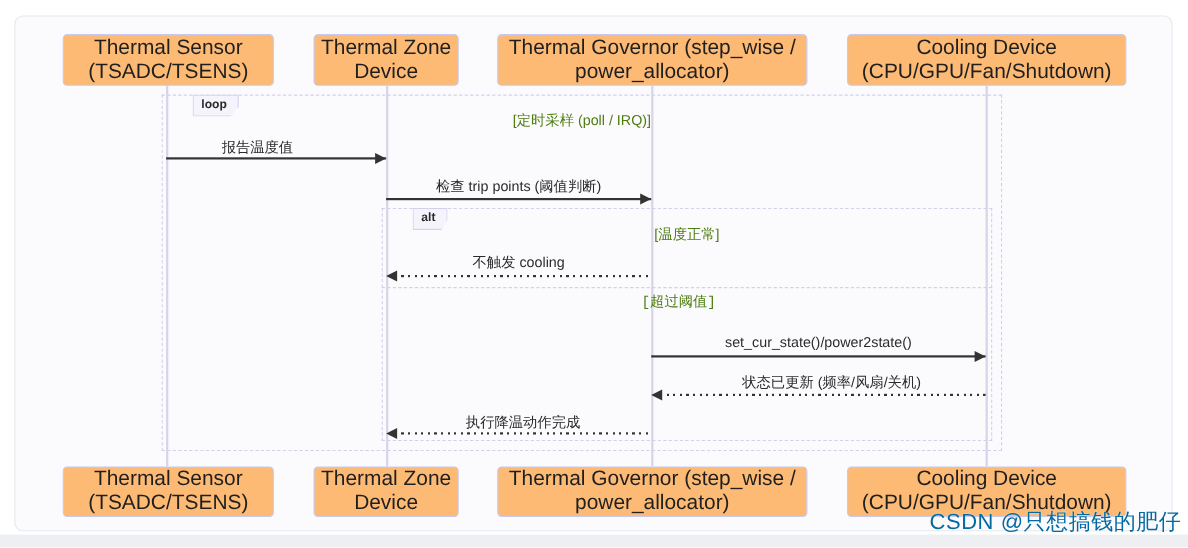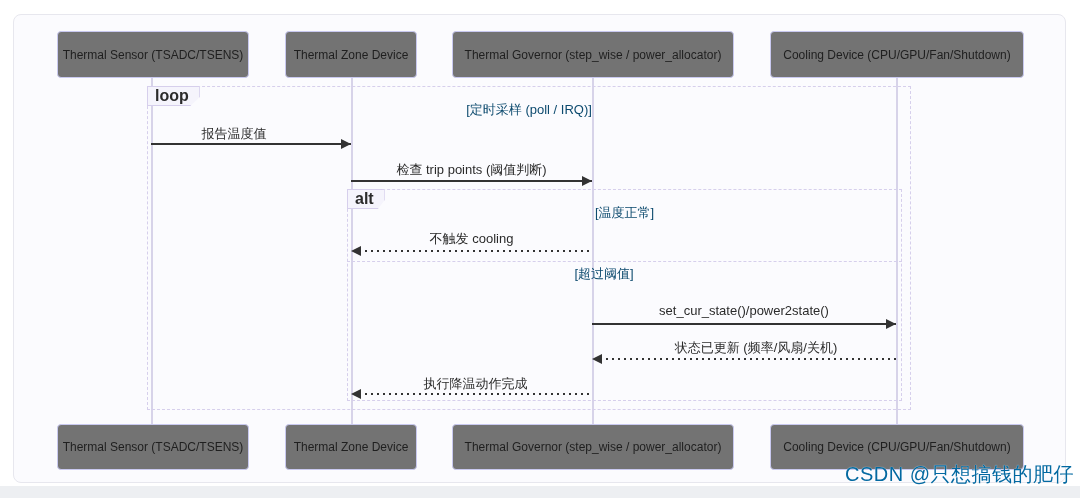--- a/index.html
+++ b/index.html
@@ -9,36 +9,37 @@
   .stage { position: relative; width: 1080px; height: 498px; background:#ffffff; overflow: hidden; }
 
   .canvas {
     position: absolute; left: 13px; top: 14px; width: 1053px; height: 469px;
     background: #fbfbfe; border: 1px solid #e7e7ee; border-radius: 8px;
   }
 
   .lifeline { position: absolute; width: 2px; top: 63px; height: 346px; background: #d7d3e9; }
 
   .actor {
-    position: absolute; height: 47px; background: #737373; border: 1px solid #c9c9f0;
+    position: absolute; height: 47px; background: #fdba74; border: 1px solid #c9c9f0;
     border-radius: 4px; display: flex; align-items: center; justify-content: center;
-    font-size: 12px; color: #1f1f1f; text-align: center; z-index: 3;
+    font-size: 19px; color: #1f1f1f; text-align: center; z-index: 3;
   }
   .actor.bottom { height: 46px; }
 
   .frame { position: absolute; border: 1px dashed #d6cfec; z-index: 1; }
 
   .frame-label {
     position: absolute; z-index: 2; background: #f5f4fc; border: 1px solid #d6cfec;
-    font-size: 16px; font-weight: bold; color: #2b2b2b; padding: 2px 10px 3px 7px; line-height: 13px;
+    font-size: 11px; font-weight: bold; color: #2b2b2b; padding: 2px 10px 3px 7px; line-height: 13px;
     clip-path: polygon(0 0, 100% 0, 100% 55%, 82% 100%, 0 100%);
+    margin-left: 28px;
   }
 
   .guard {
-    position: absolute; text-align: center; font-size: 13px; color: #0c4a6e; z-index: 2;
+    position: absolute; text-align: center; font-size: 13px; color: #4d7c0f; z-index: 2;
   }
 
   .msg-label {
     position: absolute; text-align: center; font-size: 13px; color: #2b2b2b; z-index: 2;
   }
   .line-solid { position: absolute; height: 2px; background: #333333; z-index: 2; }
   .line-dotted {
     position: absolute; height: 2px; z-index: 2;
     background: repeating-linear-gradient(90deg, #333333 0 2px, transparent 2px 6px);
   }
@@ -72,21 +73,21 @@
     <div class="lifeline" style="left:882px"></div>
 
     <div class="frame" style="left:133px; top:71px; width:764px; height:324px;"></div>
     <div class="frame-label" style="left:133px; top:71px;">loop</div>
     <div class="guard" style="left:133px; top:86px; width:764px;">[定时采样 (poll / IRQ)]</div>
 
     <div class="frame" style="left:333px; top:174px; width:555px; height:212px;"></div>
     <div class="frame-label" style="left:333px; top:174px;">alt</div>
     <div class="guard" style="left:333px; top:189px; width:555px;">[温度正常]</div>
     <div class="divider" style="left:333px; top:246px; width:555px;"></div>
-    <div class="guard" style="left:333px; top:250px; width:514px;">[超过阈值]</div>
+    <div class="guard" style="left:346px; top:250px; width:514px;font-family:Liberation Mono, monospace;">[超过阈值]</div>
 
     <div class="msg-label" style="left:137px; top:110px; width:166px;">报告温度值</div>
     <div class="line-solid" style="left:137px; top:128px; width:200px;"></div>
     <div class="arrow-right" style="left:327px; top:124px;"></div>
 
     <div class="msg-label" style="left:337px; top:146px; width:241px;">检查 trip points (阈值判断)</div>
     <div class="line-solid" style="left:337px; top:165px; width:241px;"></div>
     <div class="arrow-right" style="left:568px; top:161px;"></div>
 
     <div class="msg-label" style="left:337px; top:215px; width:241px;">不触发 cooling</div>

